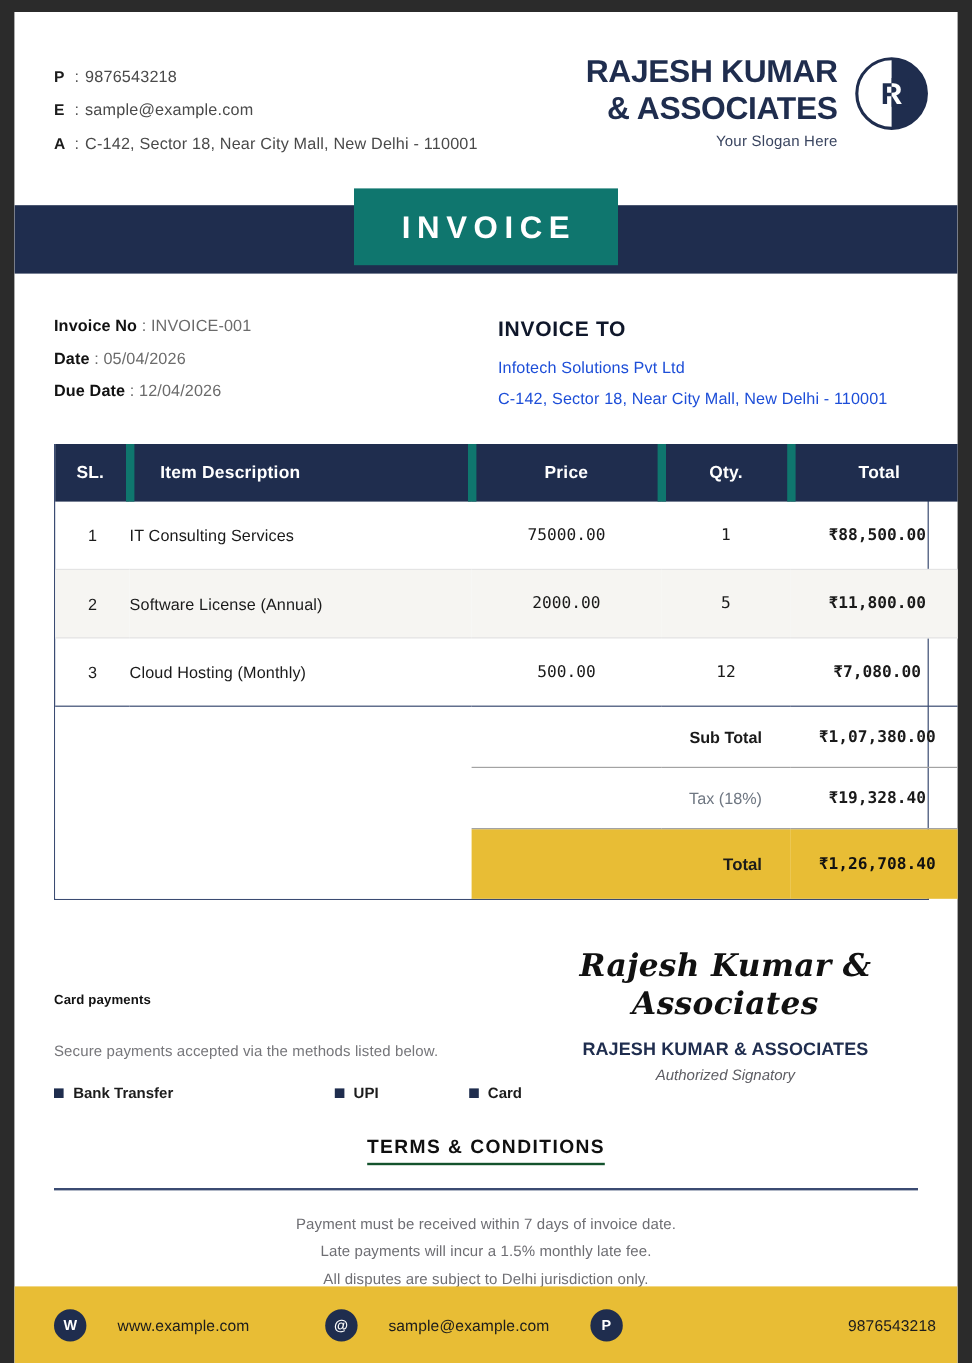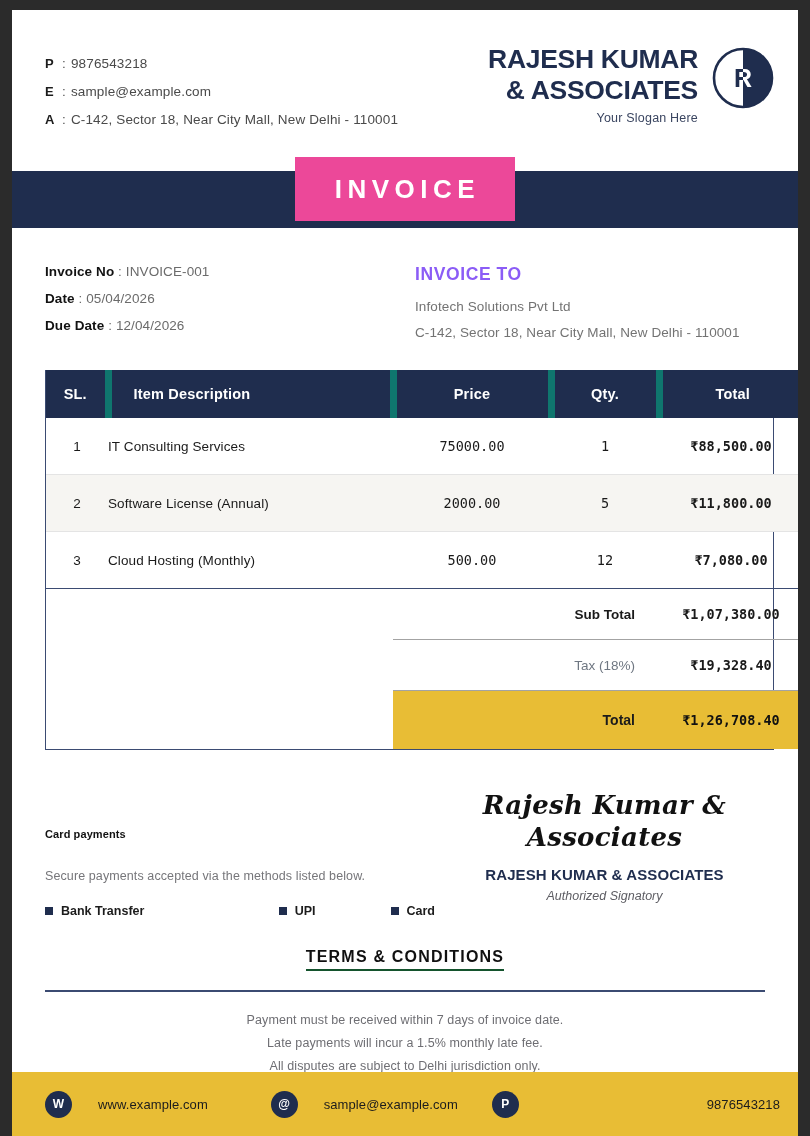--- a/index.html
+++ b/index.html
@@ -79,21 +79,21 @@
     left: 0; top: 14px;
     width: 100%; height: 57px;
     background: #1f2d4e;
   }
   .banner-chip {
     position: absolute;
     left: 50%;
     transform: translateX(-50%);
     top: 0;
     width: 220px; height: 64px;
-    background: #ec4899;
+    background: #0f766e;
     display: flex;
     align-items: center;
     justify-content: center;
   }
   .banner-chip span {
     color: #ffffff;
     font-size: 26px;
     font-weight: bold;
     letter-spacing: 5.5px;
     padding-left: 5px;
@@ -109,27 +109,27 @@
     font-size: 13.5px;
     color: #6b6b6b;
     margin-bottom: 12px;
     letter-spacing: .1px;
   }
   .meta-row b { color: #121212; font-weight: bold; }
   .meta-right { flex: 1; padding-left: 2px; }
   .invoice-to-title {
     font-size: 17.5px;
     font-weight: bold;
-    color: #8b5cf6;
+    color: #0f172a;
     letter-spacing: .6px;
     margin-bottom: 14px;
   }
   .invoice-to-line {
     font-size: 13.5px;
-    color: #737373;
+    color: #1d4ed8;
     margin-bottom: 11px;
     letter-spacing: .1px;
   }
 
   
   .table-wrap {
     margin: 19px 24px 0 33px;
     border: 1.6px solid #3b4b72;
     border-top: none;
   }

